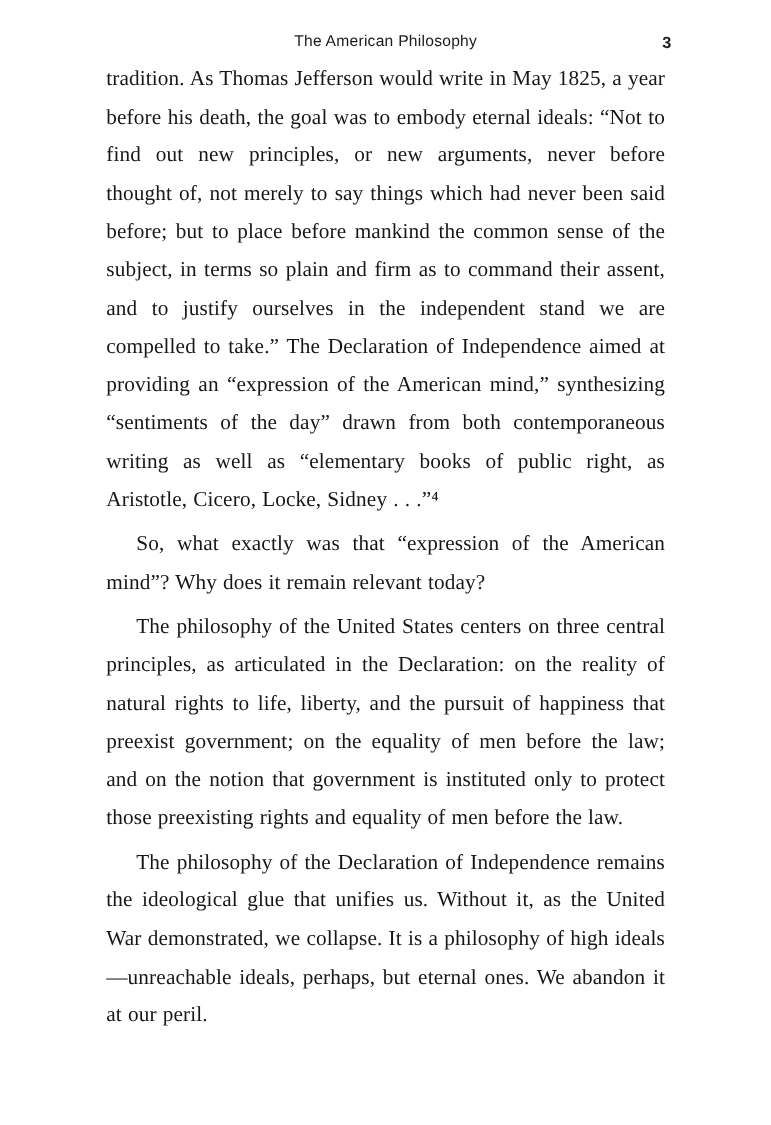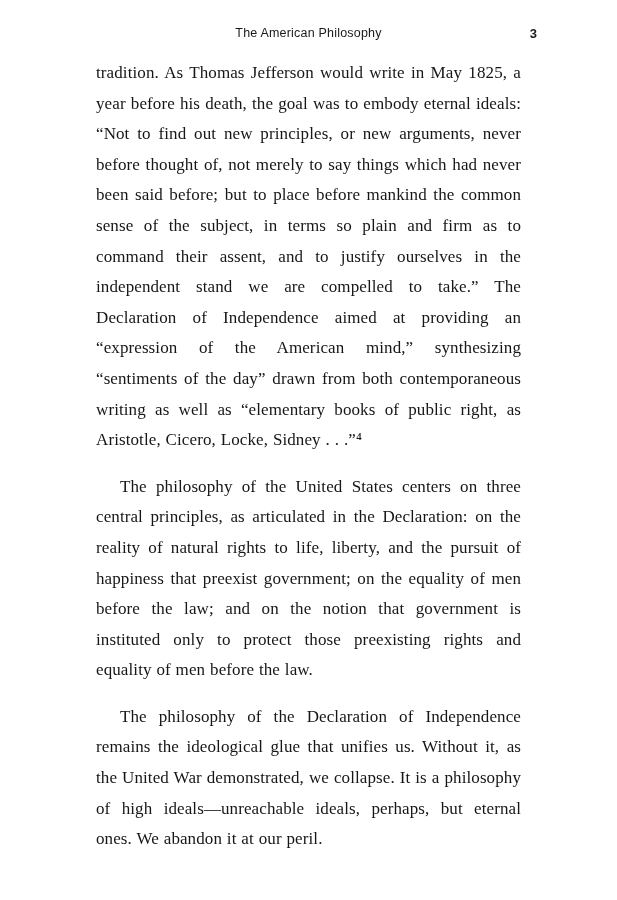--- a/index.html
+++ b/index.html
@@ -38,21 +38,21 @@
     font-size: 13px;
   }
   .body-text {
     font-family: "Liberation Serif", "DejaVu Serif", serif;
     font-size: 17px;
     line-height: 30.6px;
     text-align: justify;
     letter-spacing: 0.1px;
   }
   .para {
-    margin: 16px;
+    margin: 5px;
     word-spacing: 0.5px;
   }
   .para.indent {
     text-indent: 24px;
   }
   .section-heading {
     font-family: "Liberation Sans", sans-serif;
     font-size: 16.5px;
     font-weight: 400;
     letter-spacing: 0.6px;
@@ -66,19 +66,20 @@
 
 <div class="page">
 
   <header class="running-header">
     <span class="running-title">The American Philosophy</span>
     <span class="page-number">3</span>
   </header>
 
   <main class="body-text">
     <p class="para">tradition. As Thomas Jefferson would write in May 1825, a year before his death, the goal was to embody eternal ideals: “Not to find out new principles, or new arguments, never before thought of, not merely to say things which had never been said before; but to place before mankind the common sense of the subject, in terms so plain and firm as to command their assent, and to justify ourselves in the independent stand we are compelled to take.” The Declaration of Independence aimed at providing an “expression of the American mind,” synthesizing “sentiments of the day” drawn from both contemporaneous writing as well as “elementary books of public right, as Aristotle, Cicero, Locke, Sidney . . .”⁴</p>
+    <p class="para indent">So, what exactly was that “expression of the American mind”? Why does it remain relevant today?</p>
     <p class="para indent">The philosophy of the United States centers on three central principles, as articulated in the Declaration: on the reality of natural rights to life, liberty, and the pursuit of happiness that preexist government; on the equality of men before the law; and on the notion that government is instituted only to protect those preexisting rights and equality of men before the law.</p>
     <p class="para indent">The philosophy of the Declaration of Independence remains the ideological glue that unifies us. Without it, as the United War demonstrated, we collapse. It is a philosophy of high ideals—unreachable ideals, perhaps, but eternal ones. We abandon it at our peril.</p>
 
 
   </main>
 
 </div>
 
 </body></html>

